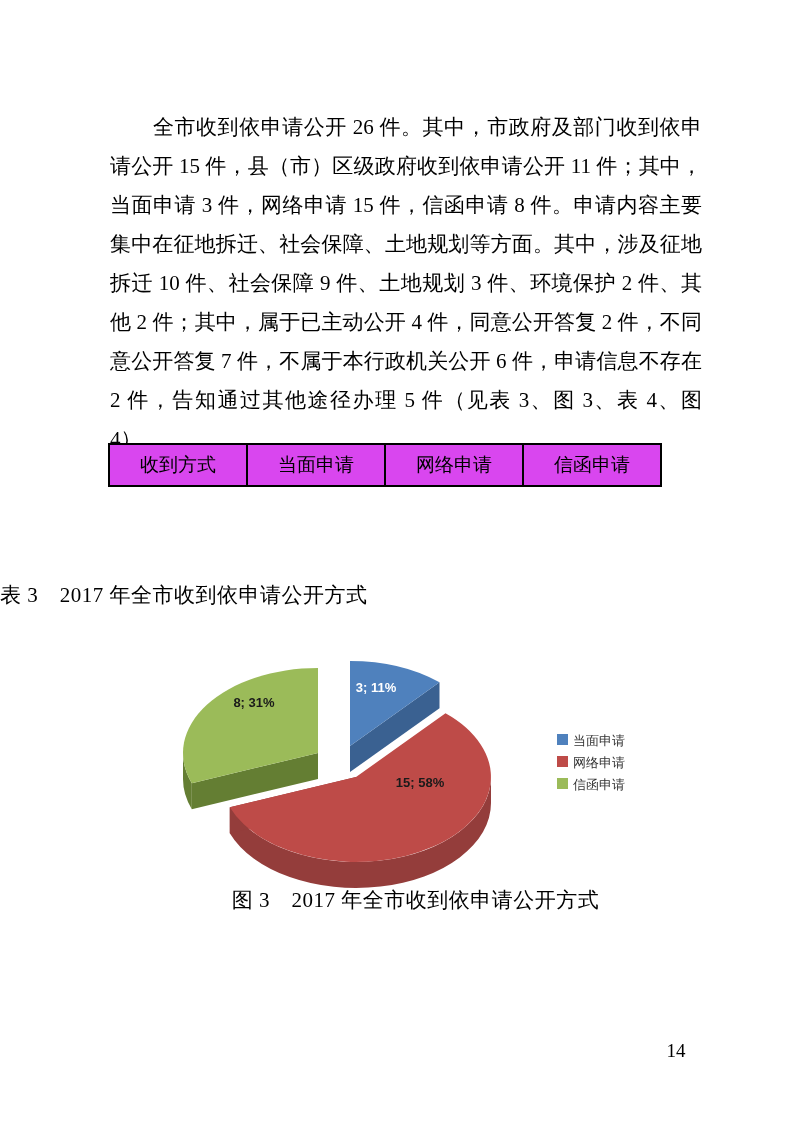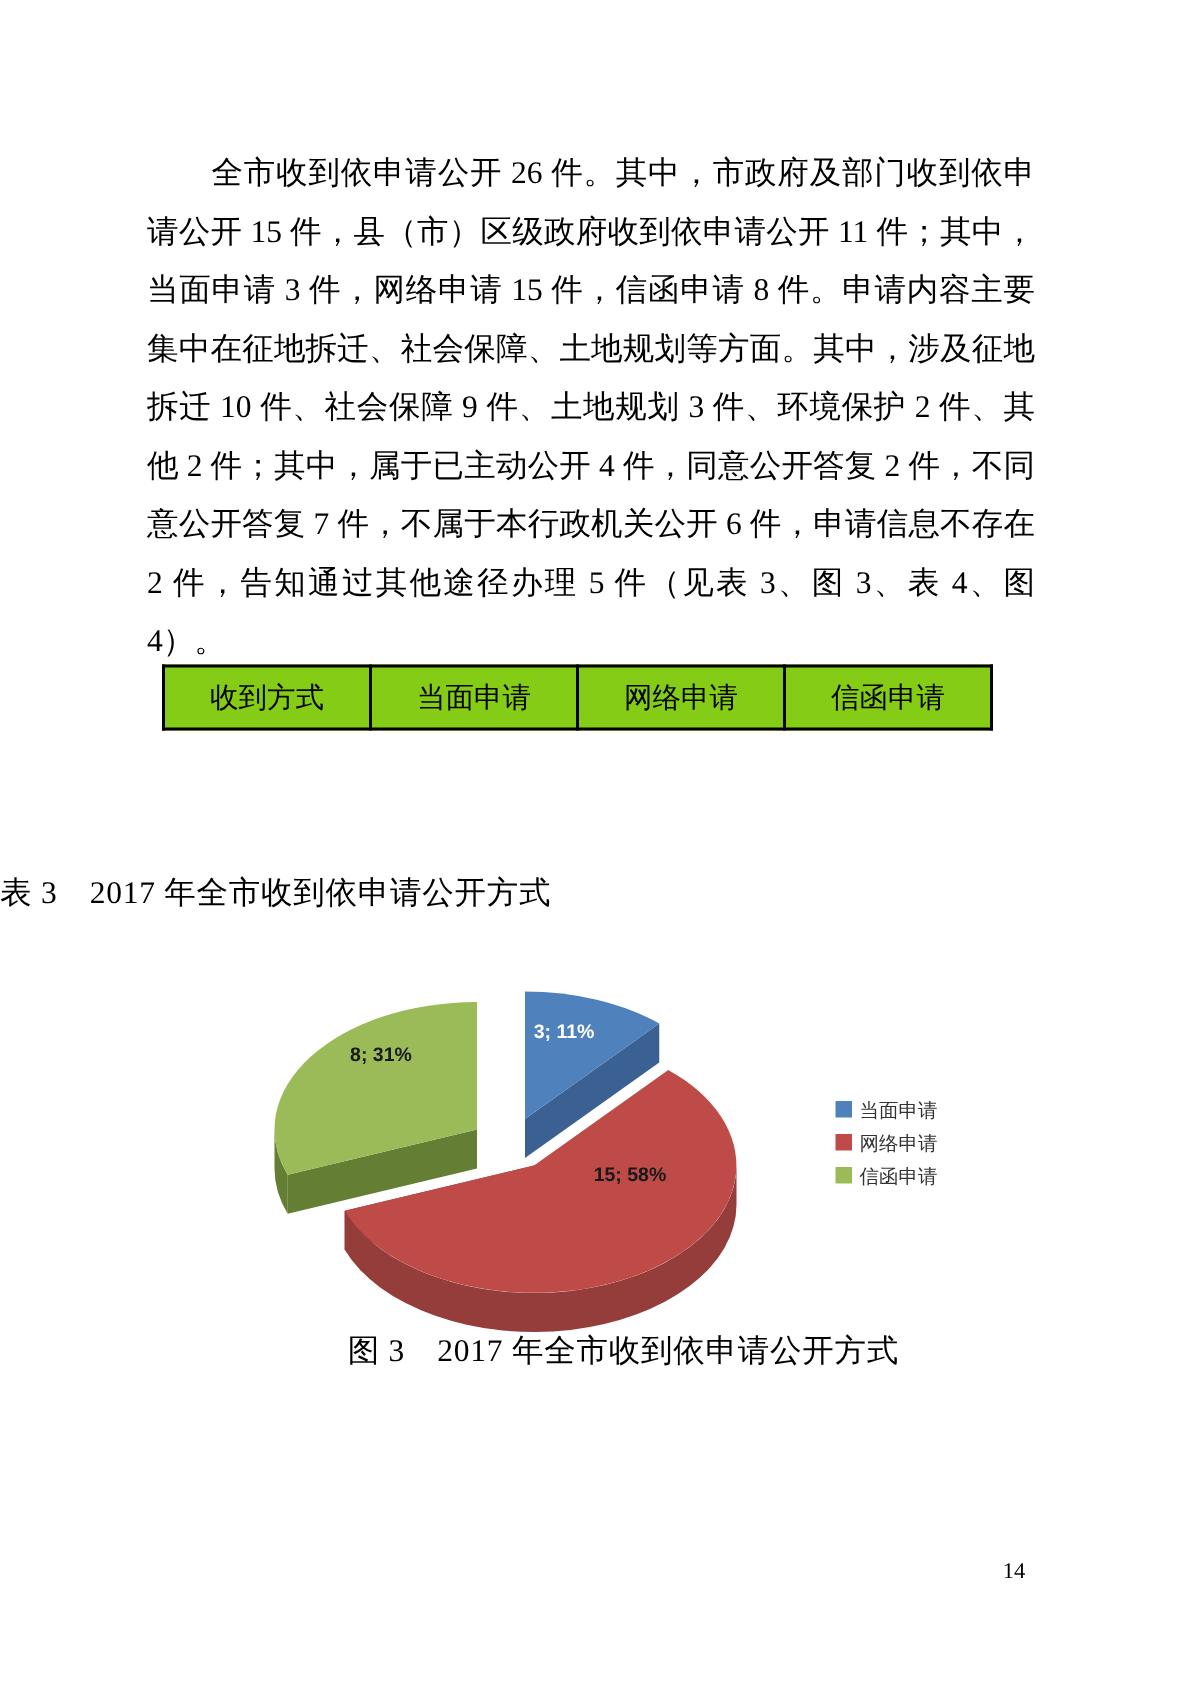--- a/index.html
+++ b/index.html
@@ -16,29 +16,29 @@
     overflow: hidden;
   }
   .body-paragraph {
     position: absolute;
     top: 96px; left: 98px;
     width: 592px;
     font-size: 21px;
     line-height: 39px;
     text-align: justify;
     text-indent: 43px;
-    margin: 0;
+    margin: 12px;
   }
   table.data-table {
     position: absolute;
     top: 443px; left: 108px;
     width: 554px;
     border-collapse: collapse;
     table-layout: fixed;
-    background: #84cc16;
+    background: #d946ef;
   }
   table.data-table td {
     border: 2px solid #000000;
     height: 40px;
     text-align: center;
     vertical-align: middle;
     font-size: 19px;
     padding: 0 2px;
   }
   .table-caption {
@@ -63,21 +63,21 @@
     text-align: center;
     font-size: 21px;
     letter-spacing: 0.5px;
     padding-left: 38px;
   }
   .page-number {
     position: absolute;
     top: 1040px; left: 656px;
     width: 40px;
     text-align: center;
-    font-size: 15px;
+    font-size: 19px;
   }
 </style>
 </head>
 <body>
 
 <div class="page">
 
   <p class="body-paragraph">全市收到依申请公开 26 件。其中，市政府及部门收到依申请公开 15 件，县（市）区级政府收到依申请公开 11 件；其中，当面申请 3 件，网络申请 15 件，信函申请 8 件。申请内容主要集中在征地拆迁、社会保障、土地规划等方面。其中，涉及征地拆迁 10 件、社会保障 9 件、土地规划 3 件、环境保护 2 件、其他 2 件；其中，属于已主动公开 4 件，同意公开答复 2 件，不同意公开答复 7 件，不属于本行政机关公开 6 件，申请信息不存在 2 件，告知通过其他途径办理 5 件（见表 3、图 3、表 4、图 4）。</p>
 
   <table class="data-table">

